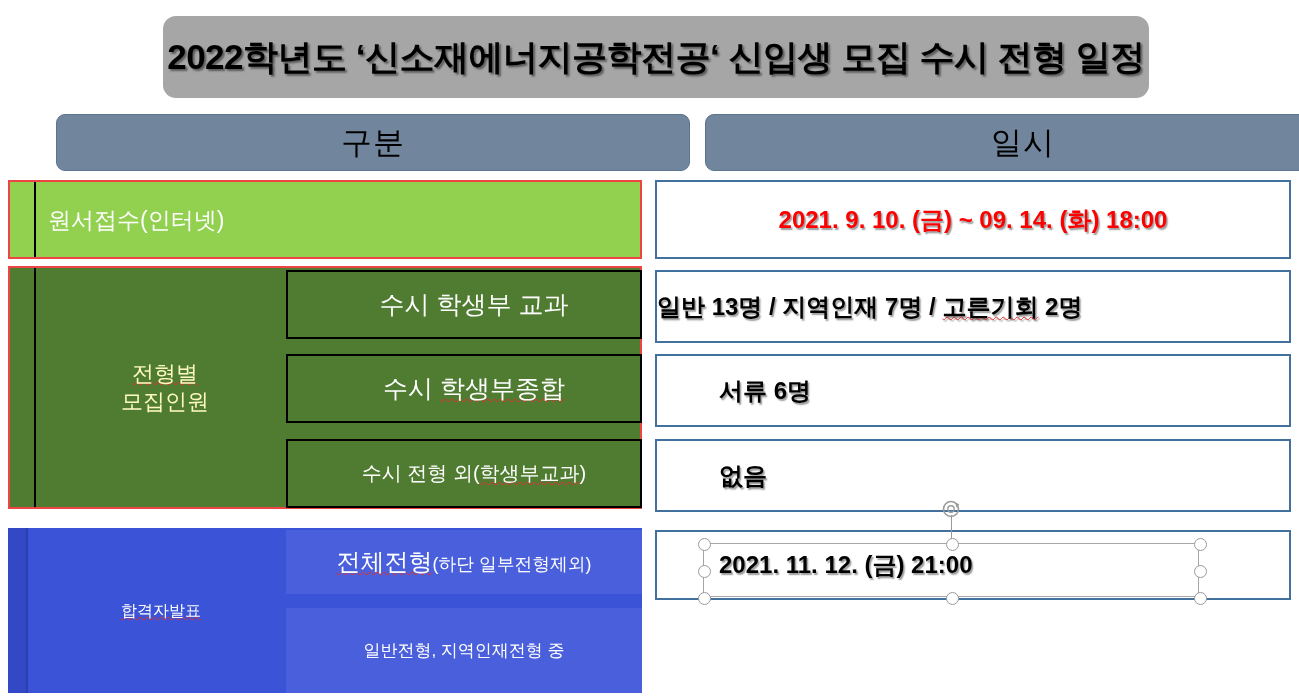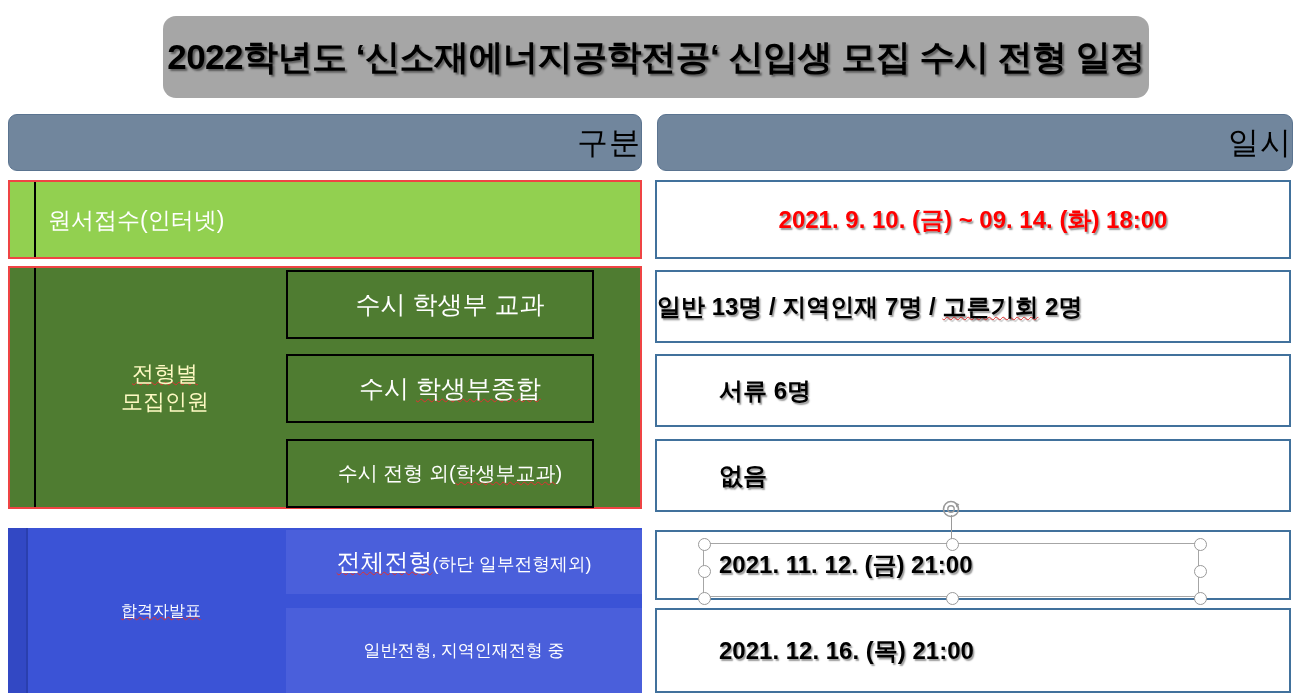--- a/index.html
+++ b/index.html
@@ -42,21 +42,22 @@
 
   
   .col-header {
     position: absolute;
     height: 55px;
     background: #71869d;
     border: 1px solid #5b7490;
     border-radius: 9px;
     display: flex;
     align-items: center;
-    justify-content: flex-end;
+    justify-content: center;
+    margin-left: 48px;
   }
   .col-header-text {
     font-size: 31px;
     font-weight: normal;
     color: #000000;
     letter-spacing: 1px;
   }
   #header-left  { left: 8px;   top: 114px; width: 632px; }
   #header-right { left: 657px; top: 114px; width: 634px; }
 
@@ -142,21 +143,21 @@
     display: flex;
     align-items: center;
     justify-content: center;
     text-align: center;
     color: #ffffff;
   }
   .subcell.green {
     background: #4f7c31;
     border: 2px solid #000000;
     left: 286px;
-    width: 308px;
+    width: 356px;
     padding-left: 20px;
   }
   .subcell.blue {
     background: #4a5fdb;
     border: none;
     left: 286px;
     width: 356px;
   }
   #sub-gyogwa  { top: 270px; height: 69px; font-size: 25px; }
   #sub-jonghap { top: 354px; height: 69px; font-size: 25px; }
@@ -312,23 +313,20 @@
 
   <div class="subcell blue" id="sub-all">
     <span><span class="squig-plain">전체전형</span><span class="small-inline">(하단 일부전형제외)</span></span>
   </div>
   <div class="value-cell" id="val-all">
     <span class="value-text indented">2021. 11. 12. (금) 21:00</span>
   </div>
 
   <div class="subcell blue" id="sub-some">
     <span><span>일반전형, 지역인재전형 중</span><br></span>
-  </div>
-  <div class="value-cell" id="val-some">
-    <span class="value-text indented">2021. 12. 16. (목) 21:00</span>
   </div>
 
   <div id="selection">
     <div class="sel-border"></div>
     <div id="rotate-stem"></div>
     <div id="rotate-handle">
       <svg viewBox="0 0 20 20" width="20" height="20" aria-hidden="true">
         <circle cx="10" cy="10" r="7.5" fill="none" stroke="#9a9a9a" stroke-width="1.6"></circle>
         <circle cx="10" cy="10" r="3.2" fill="none" stroke="#9a9a9a" stroke-width="1.4"></circle>
         <path d="M14.2 3.6 L18.4 5.2 L15.4 8.6 Z" fill="#9a9a9a"></path>

